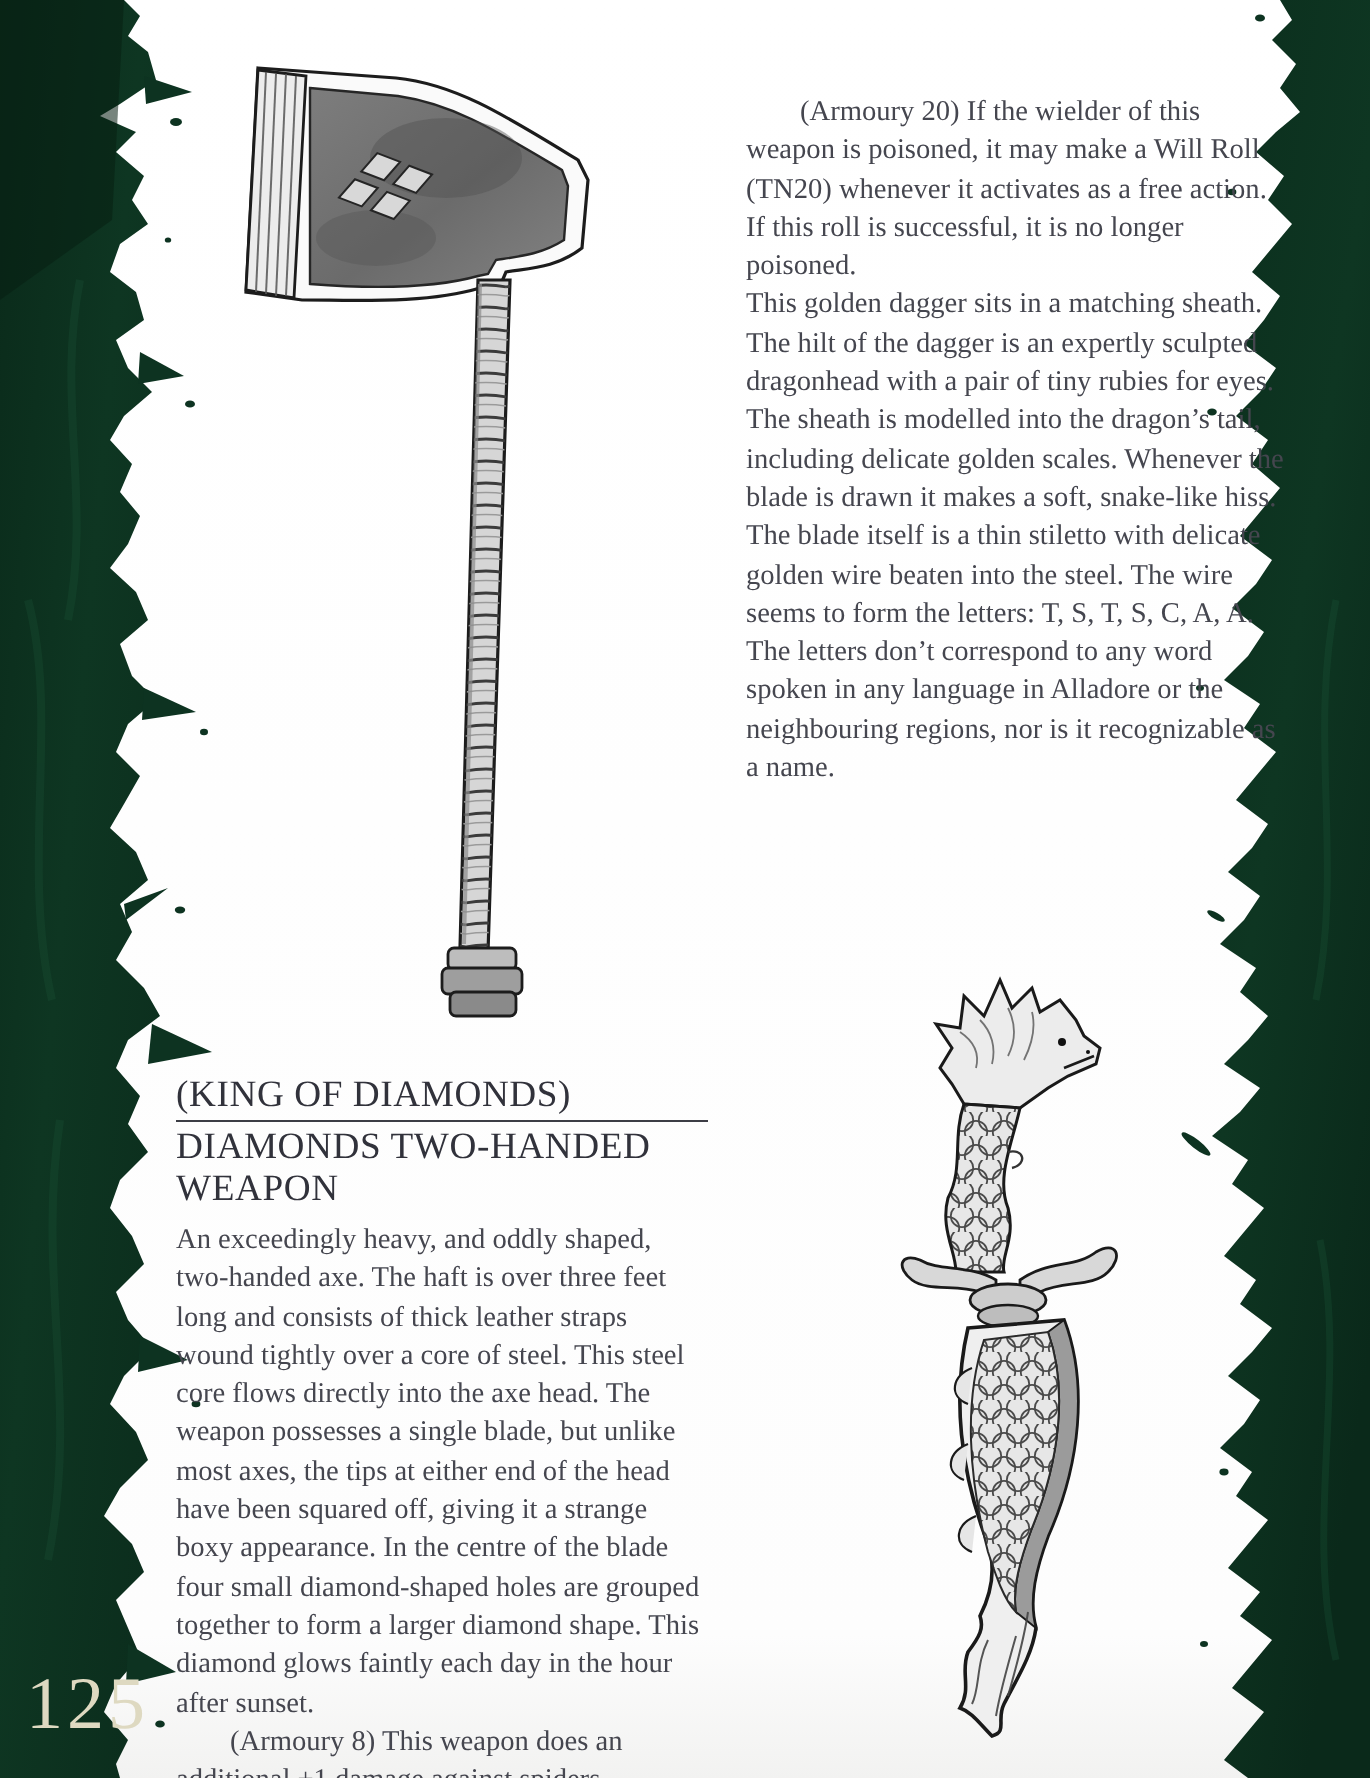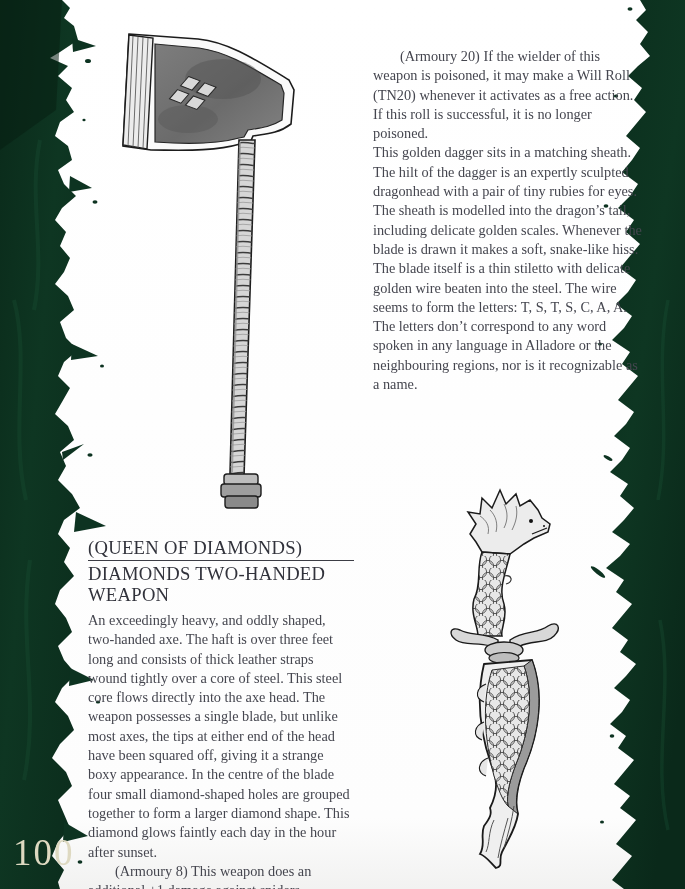--- a/index.html
+++ b/index.html
@@ -102,21 +102,21 @@
         <ellipse cx="602" cy="822" rx="2" ry="1.5"></ellipse>
       <ellipse cx="598" cy="572" rx="9" ry="2.2" transform="rotate(38 598 572)"></ellipse>
       <ellipse cx="608" cy="458" rx="5" ry="1.6" transform="rotate(30 608 458)"></ellipse>
     </g>
     <g stroke="#1c5738" stroke-width="3.5" opacity="0.3" fill="none">
       <path d="M668,300 C654,370 672,430 658,500"></path>
       <path d="M660,620 C674,690 652,760 668,830"></path>
     </g>
   </svg>
 
-  <div class="page-number">100</div>
+  <div class="page-number">125</div>
 
   <svg class="axe-illo" width="230" height="490" viewBox="0 0 230 490">
     <defs>
       <linearGradient id="axeHead" x1="0" y1="0" x2="1" y2="1">
         <stop offset="0" stop-color="#7d7d7d"></stop>
         <stop offset="0.55" stop-color="#6b6b6b"></stop>
         <stop offset="1" stop-color="#828282"></stop>
       </linearGradient>
       <pattern id="wrap" width="20" height="11" patternUnits="userSpaceOnUse">
         <rect width="20" height="11" fill="none"></rect>
@@ -212,20 +212,20 @@
     </g>
   </svg>
 
   <div class="col col-right">
     <p class="indent">(Armoury 20) If the wielder of this weapon is poisoned, it may make a Will Roll (TN20) whenever it activates as a free action. If this roll is successful, it is no longer poisoned.</p>
     <p>This golden dagger sits in a matching sheath. The hilt of the dagger is an expertly sculpted dragonhead with a pair of tiny rubies for eyes. The sheath is modelled into the dragon’s tail, including delicate golden scales. Whenever the blade is drawn it makes a soft, snake-like hiss. The blade itself is a thin stiletto with delicate golden wire beaten into the steel. The wire seems to form the letters: T, S, T, S, C, A, A. The letters don’t correspond to any word spoken in any language in Alladore or the neighbouring regions, nor is it recognizable as a name.</p>
   </div>
 
   <div class="col col-left">
     <div class="heading-block">
-      <div class="hline1">(QUEEN OF DIAMONDS)</div>
+      <div class="hline1">(KING OF DIAMONDS)</div>
       <div class="hline2">DIAMONDS TWO-HANDED WEAPON</div>
     </div>
     <p>An exceedingly heavy, and oddly shaped, two-handed axe. The haft is over three feet long and consists of thick leather straps wound tightly over a core of steel. This steel core flows directly into the axe head. The weapon possesses a single blade, but unlike most axes, the tips at either end of the head have been squared off, giving it a strange boxy appearance. In the centre of the blade four small diamond-shaped holes are grouped together to form a larger diamond shape. This diamond glows faintly each day in the hour after sunset.</p>
     <p class="indent">(Armoury 8) This weapon does an additional +1 damage against spiders.</p>
   </div>
 
 </div>
 
 </body></html>

